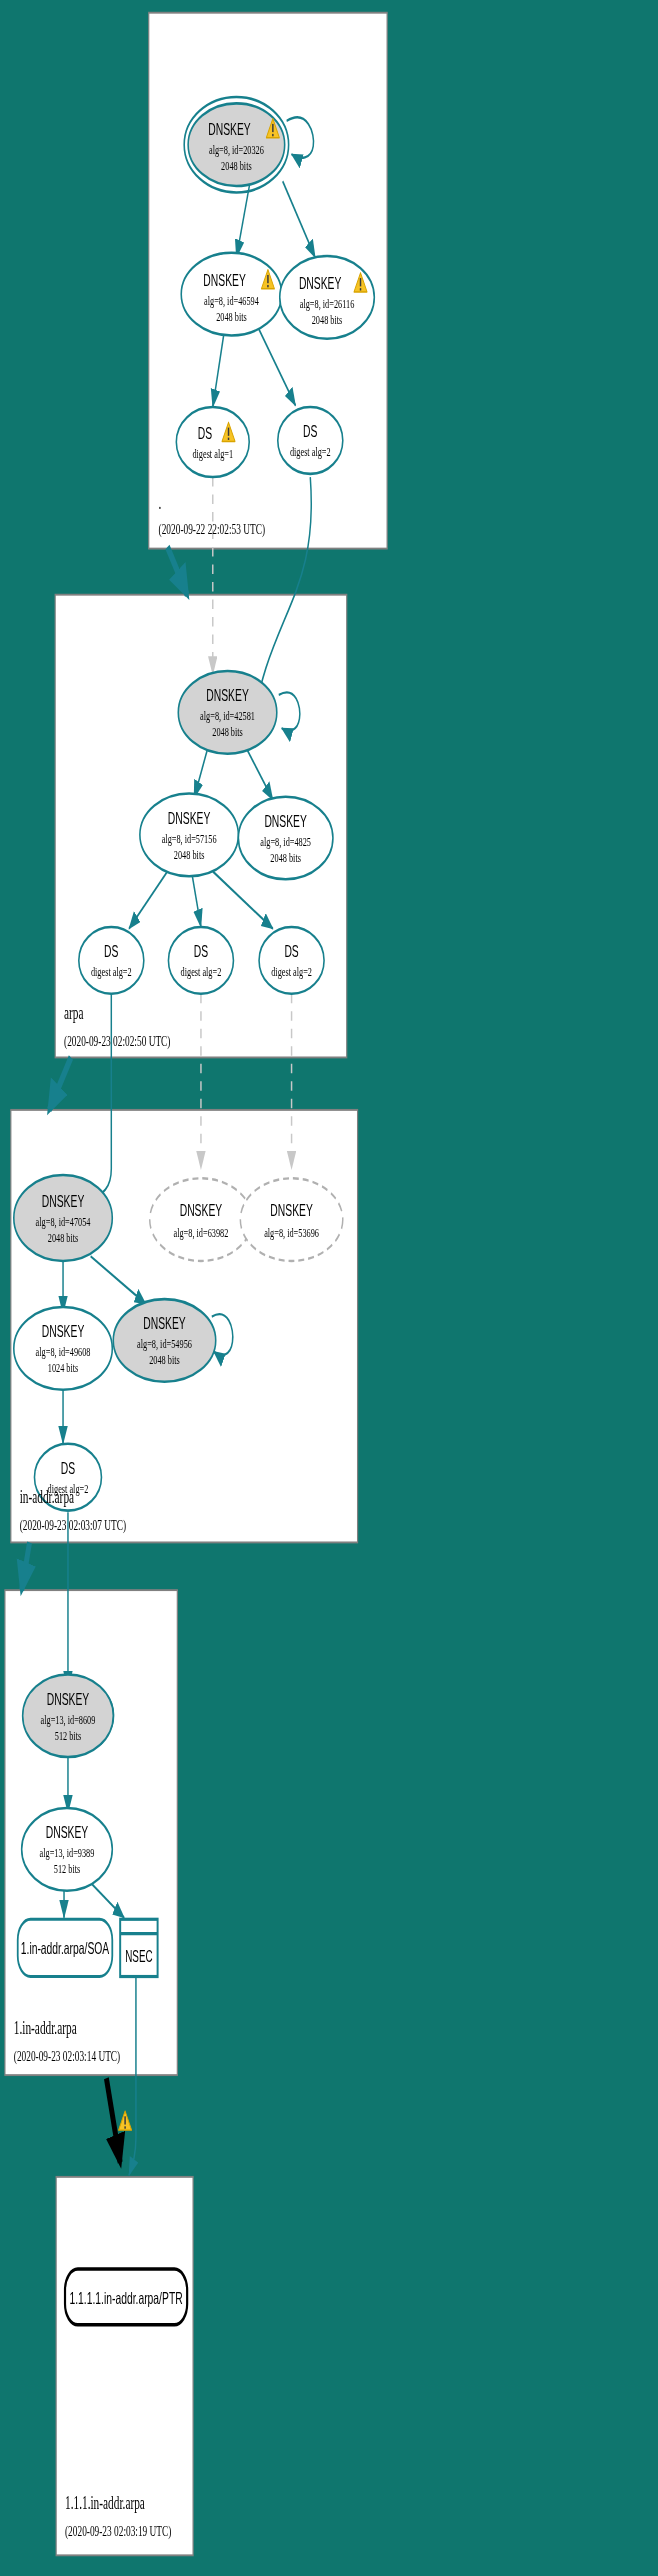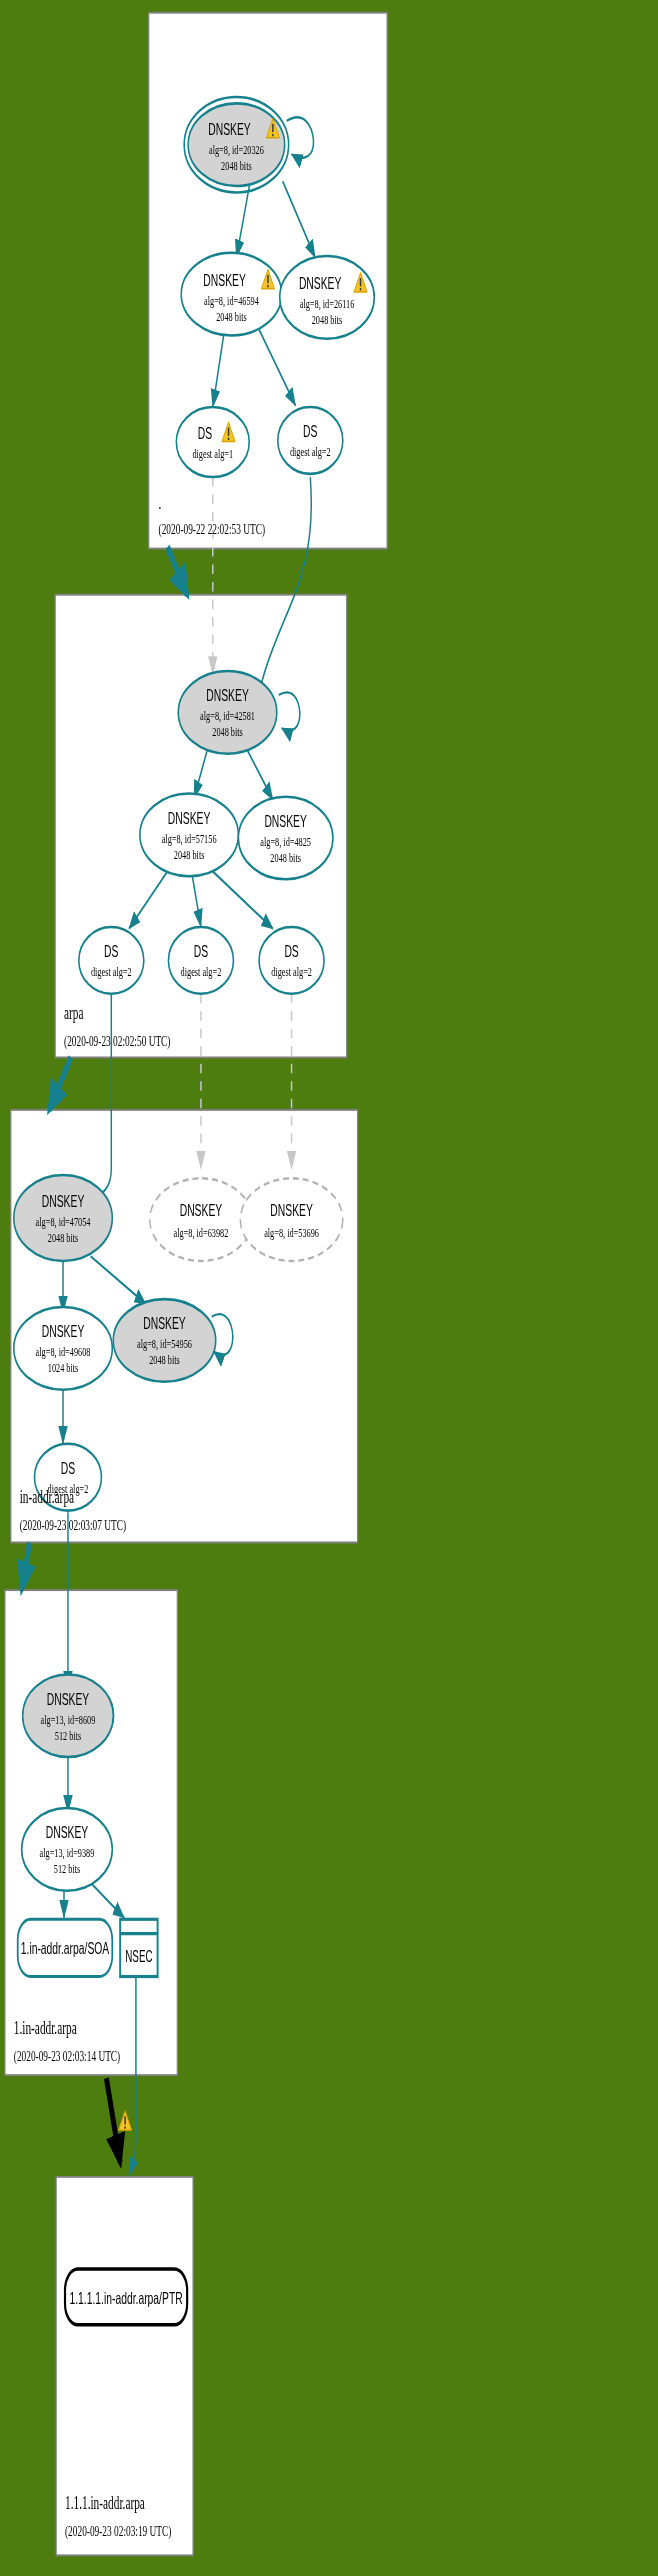--- a/index.html
+++ b/index.html
@@ -1,17 +1,17 @@
 <!DOCTYPE html>
 <html><head>
 <meta charset="utf-8">
 <style>
   html,body{margin:0;padding:0;background:#ffffff;}
   body{font-family:"Liberation Sans", sans-serif;}
-  #stage{position:relative;width:658px;height:2576px;overflow:hidden;background:#4d7c0f;}
+  #stage{position:relative;width:658px;height:2576px;overflow:hidden;background:#0f766e;}
   svg#diagram{position:absolute;left:0;top:0;width:658px;height:2576px;}
 
   .zone-box{fill:#ffffff;stroke:#808080;stroke-width:1.2;}
   .zone-name{font-family:"Liberation Serif",serif;font-size:11.5px;fill:#000;}
   .zone-time{font-family:"Liberation Serif",serif;font-size:9.5px;fill:#000;}
 
   .ell{fill:#ffffff;stroke:#17808d;stroke-width:1.6;}
   .ell.sep{fill:#d3d3d3;}
   .ell.dashed{fill:#ffffff;stroke:#b0b0b0;stroke-width:1.5;stroke-dasharray:6 4;}
   .ell.outer{fill:none;stroke:#17808d;stroke-width:1.6;}

